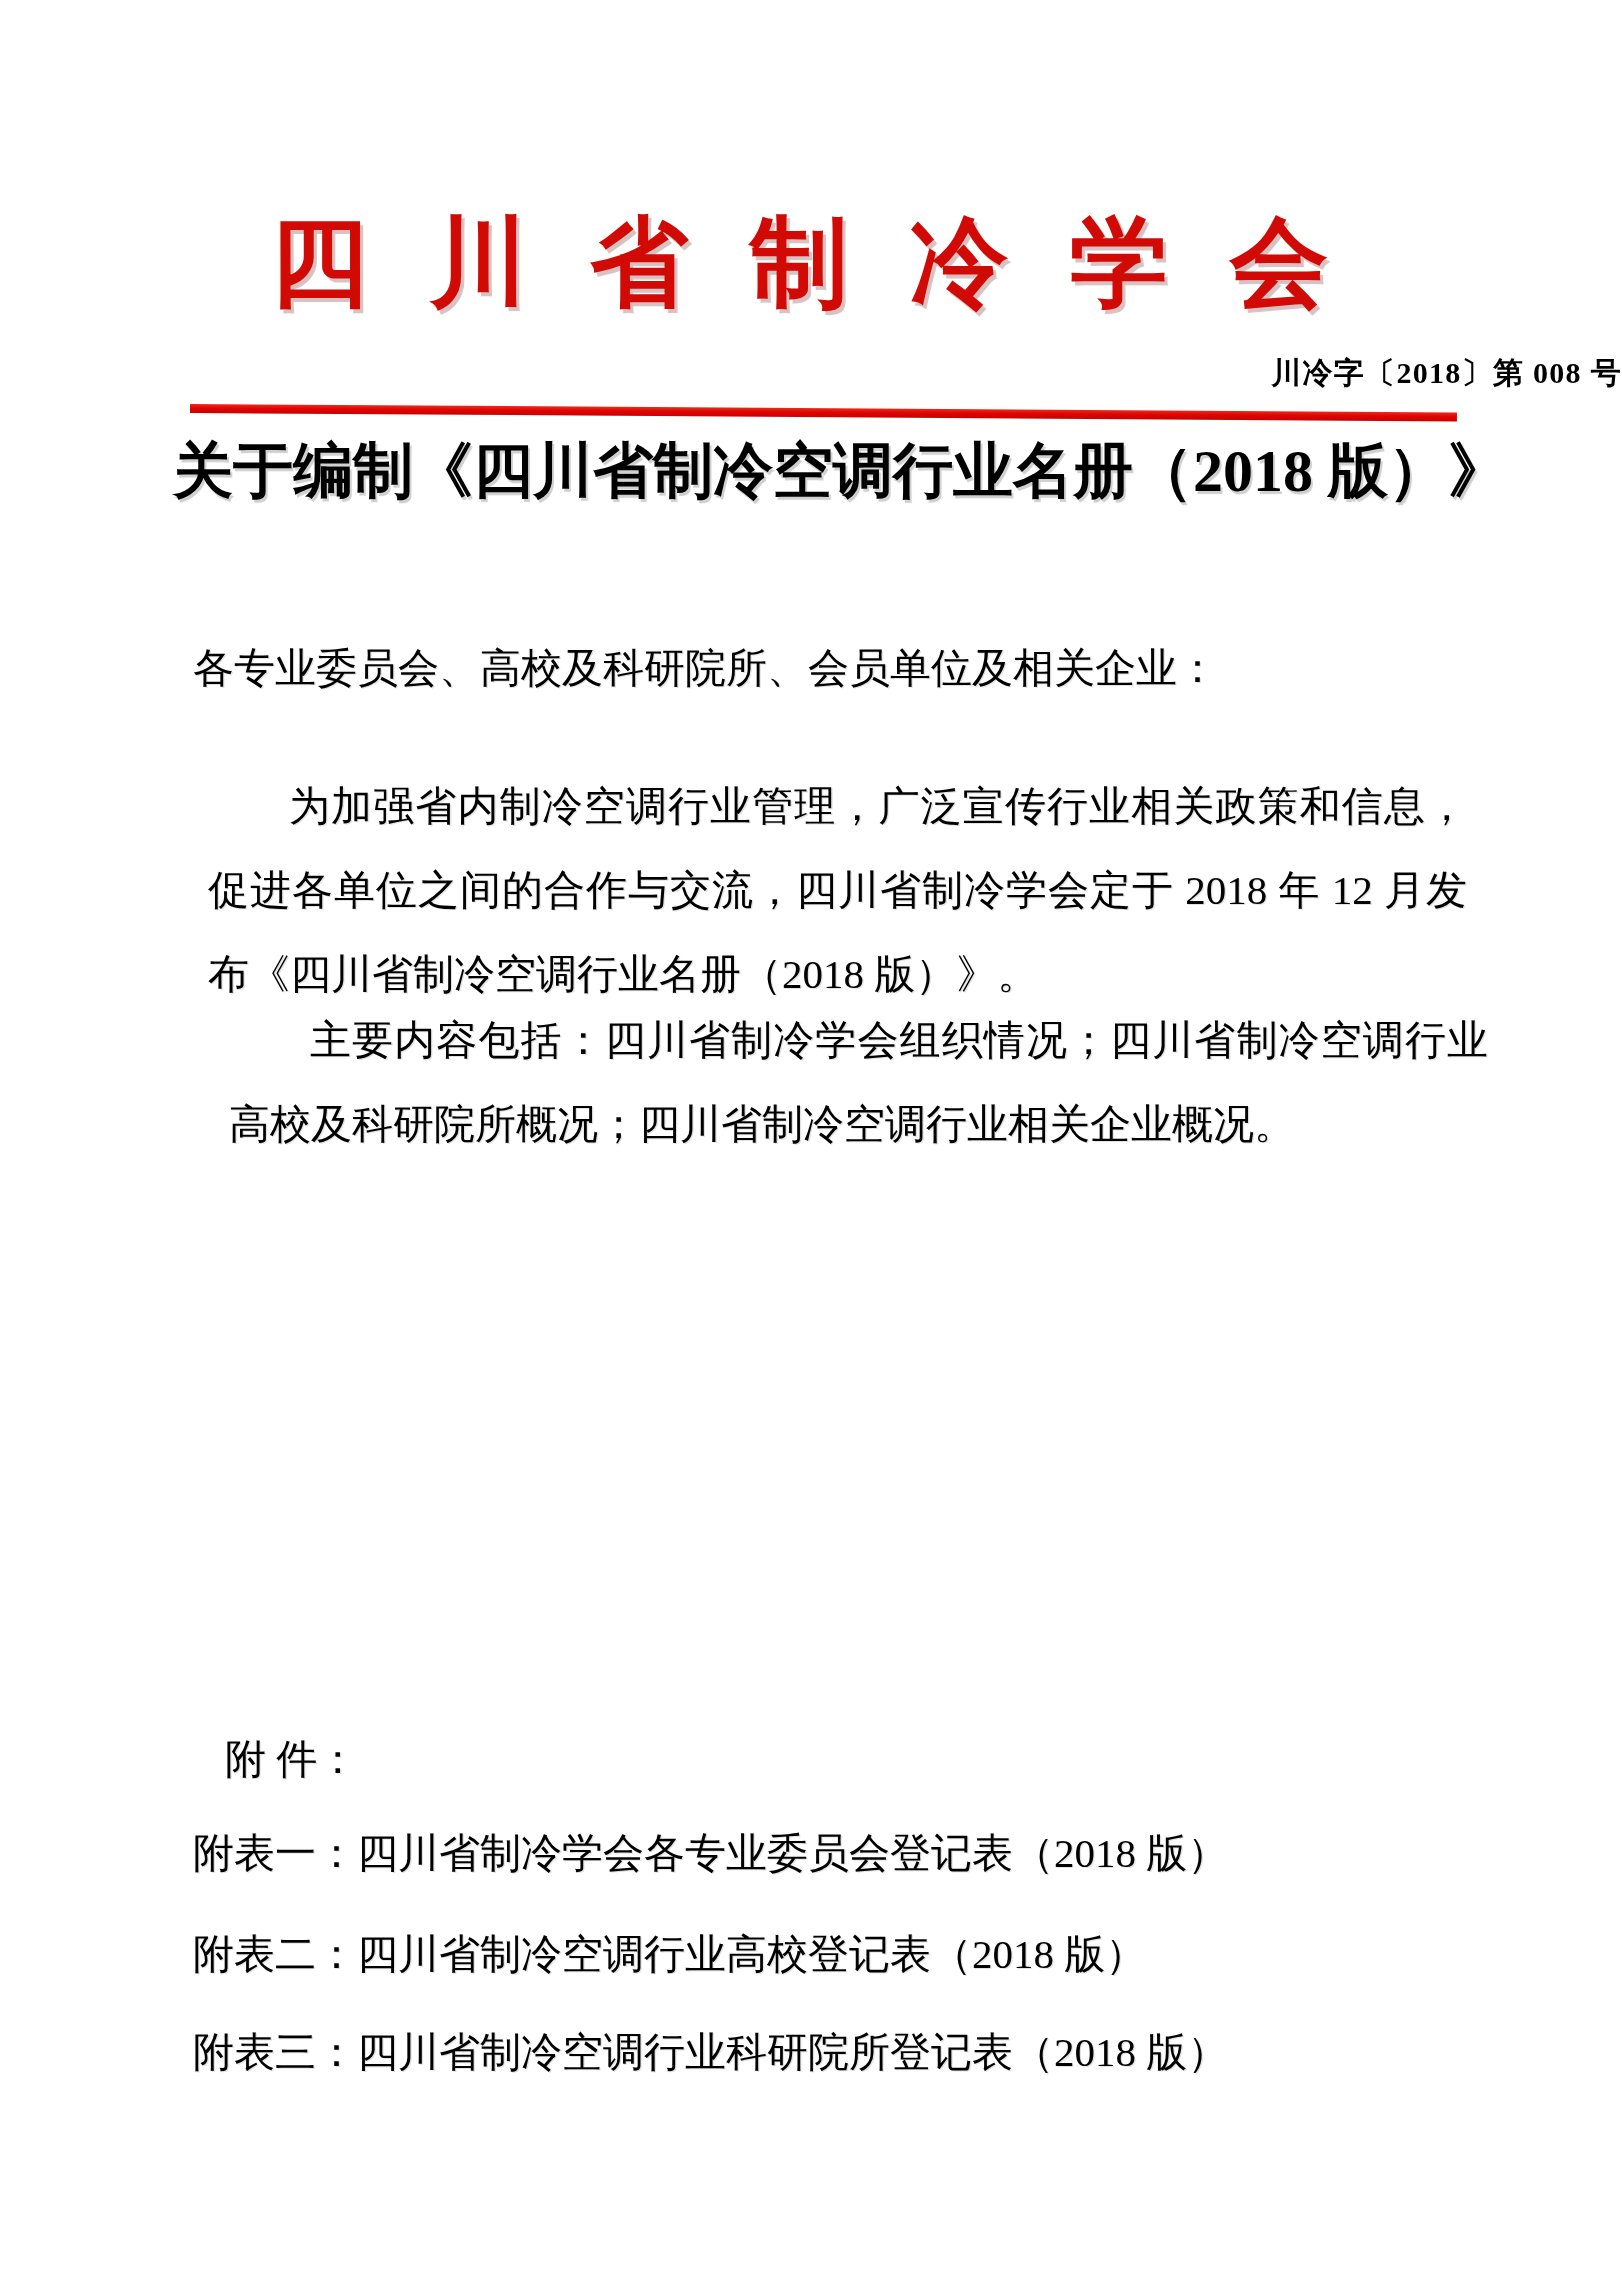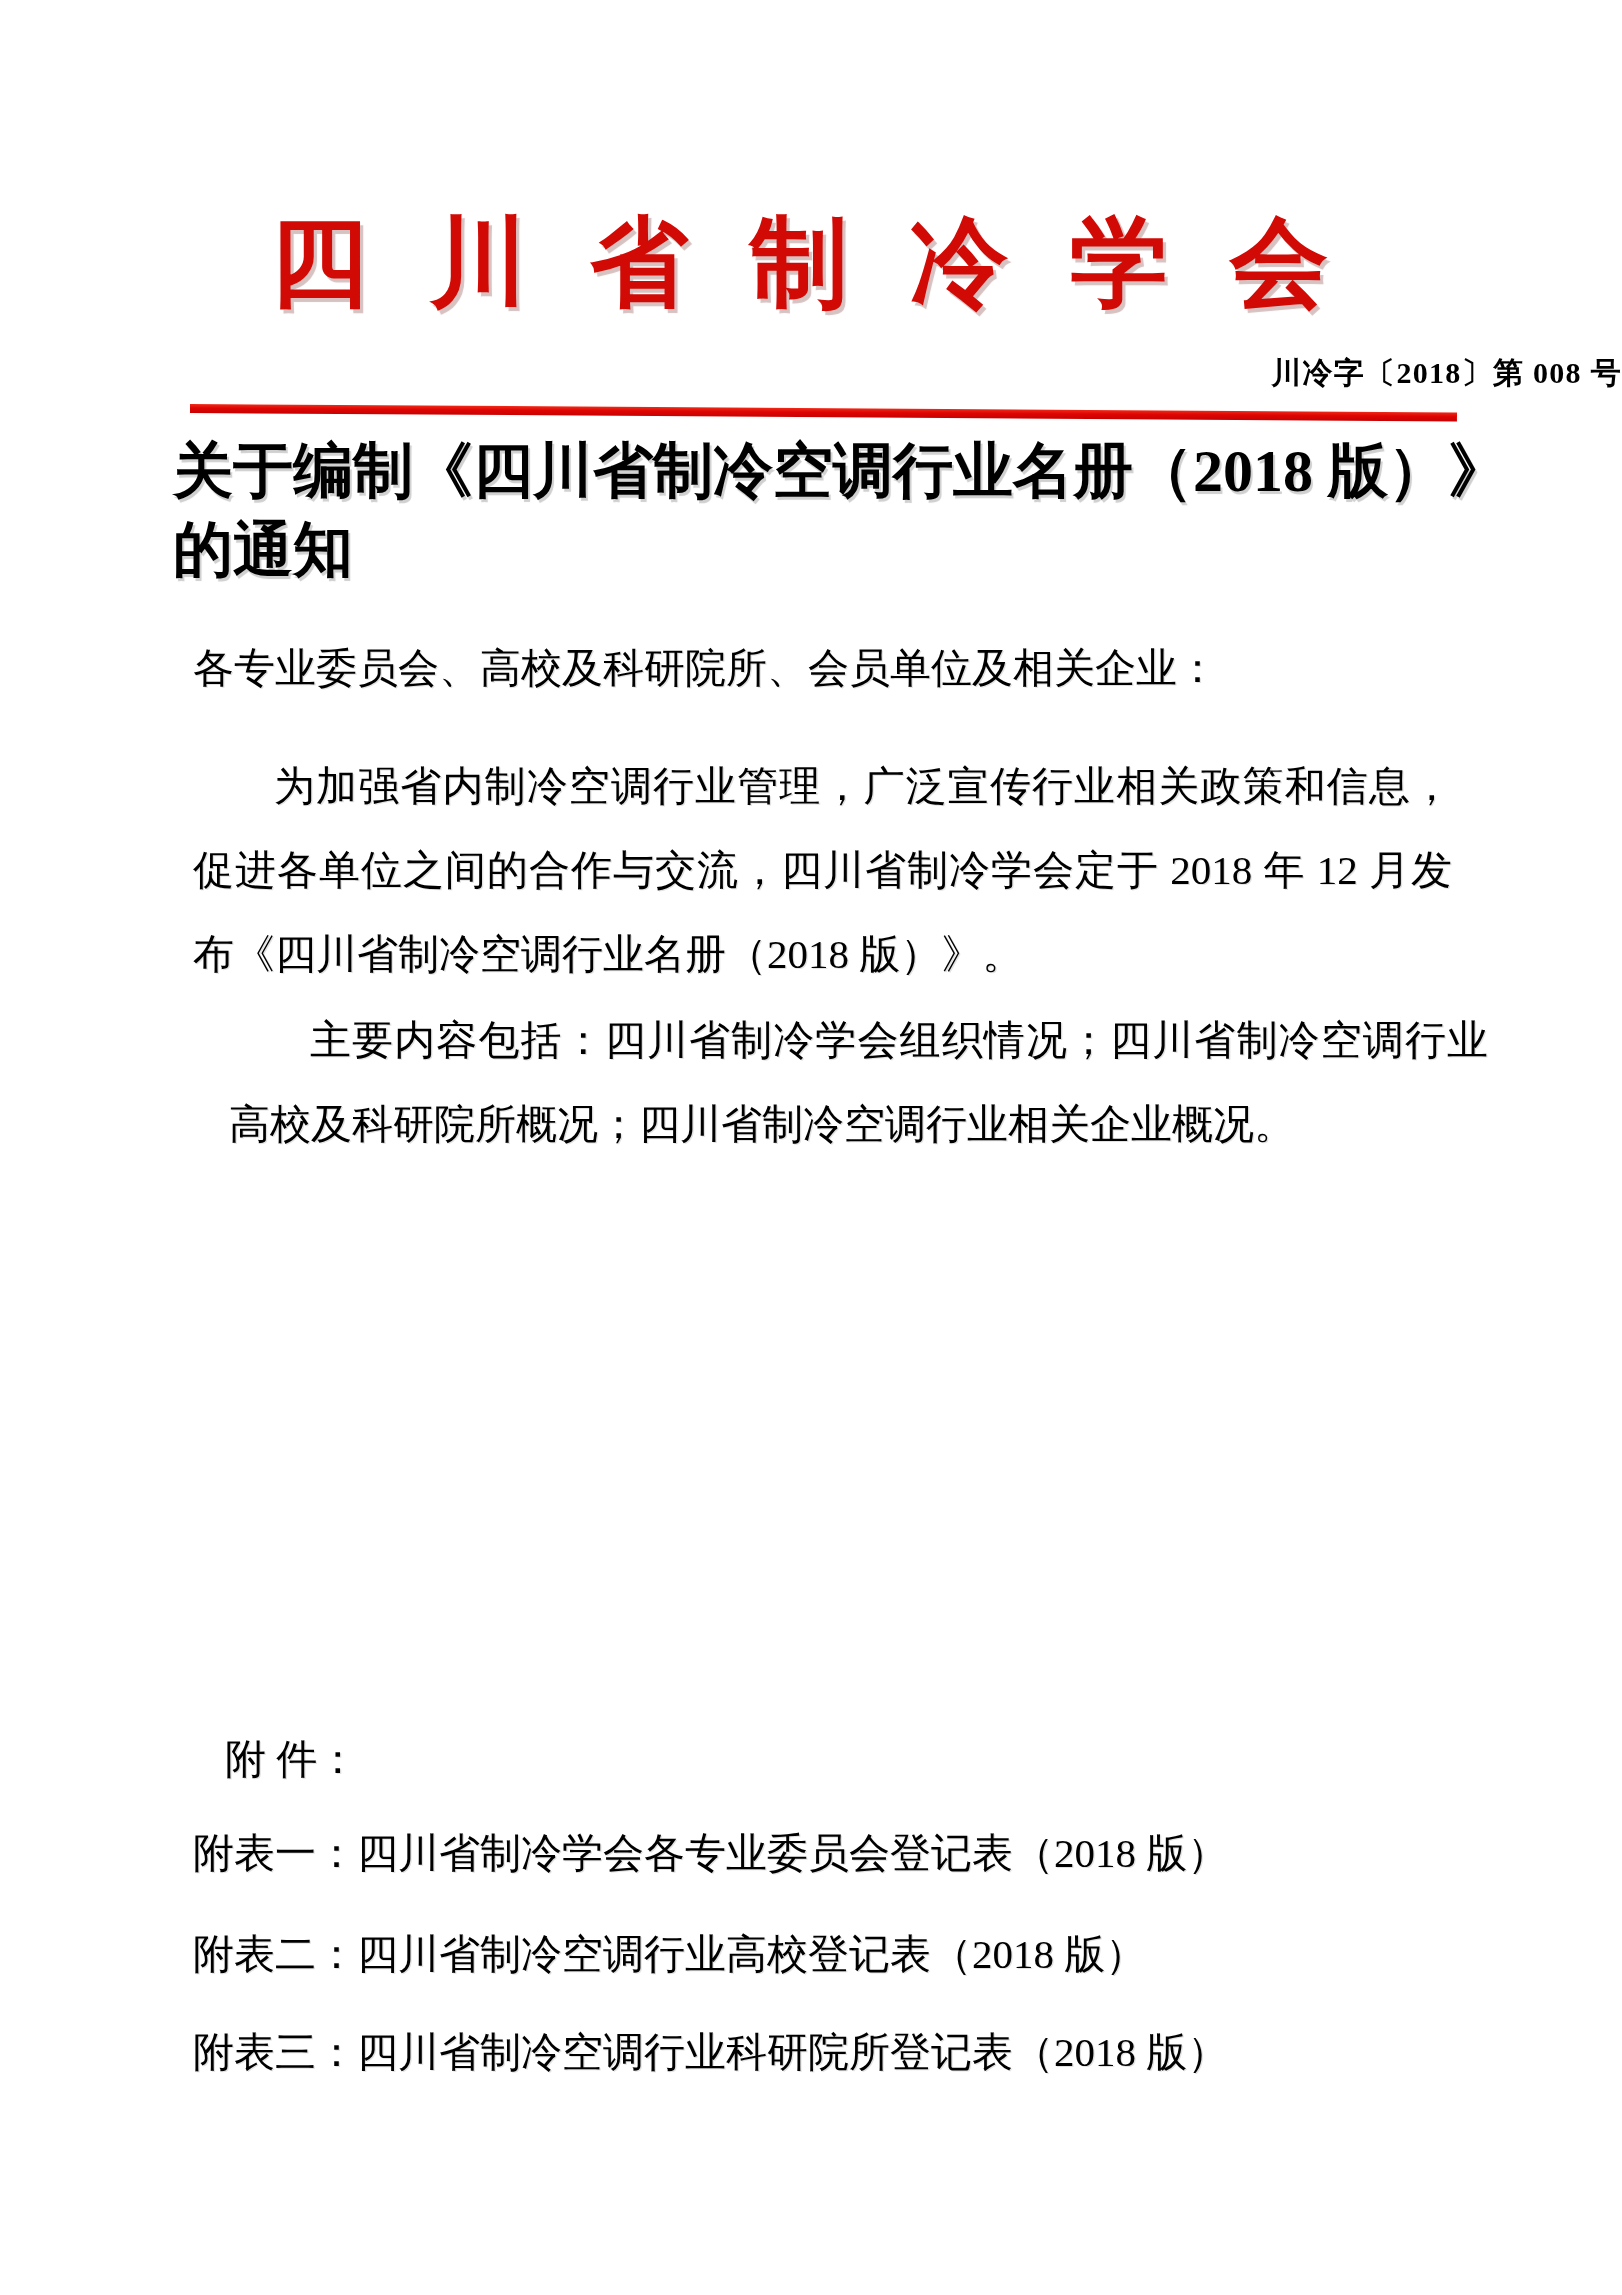--- a/index.html
+++ b/index.html
@@ -69,21 +69,21 @@
     width: 1259px;
     margin: 0;
     font-size: 41px;
     line-height: 84px;
     text-align: justify;
     text-justify: inter-ideograph;
     text-shadow: 1.3px 1.3px 0 rgba(150, 150, 150, 0.28);
   }
   .indent { text-indent: 81px; }
   .pos-salutation { top: 626px; }
-  .pos-para0 { top: 744px; }
+  .pos-para0 { top: 764px; margin-left: 15px; }
   .pos-para1 { top: 998px; margin-left: 36px; }
   .pos-para2 { top: 1188px; }
   .pos-attach-label { top: 1717px; margin-left: 32px; }
   .pos-attach0 { top: 1811px; }
   .pos-attach1 { top: 1912px; }
   .pos-attach2 { top: 2010px; }
 </style>
 </head>
 <body>
 
@@ -92,21 +92,20 @@
   <div class="org-title">
     <span class="org-title-text">四川省制冷学会</span>
   </div>
 
   <div class="doc-number">川冷字〔2018〕第 008 号</div>
 
   <div class="red-rule"></div>
 
   <div class="doc-title">
     <div class="doc-title-line">关于编制《四川省制冷空调行业名册（2018 版）》</div>
-    <div class="doc-title-line">的通知</div>
   </div>
 
   <p class="bodytext pos-salutation">各专业委员会、高校及科研院所、会员单位及相关企业：</p>
 
   <p class="bodytext indent pos-para0">为加强省内制冷空调行业管理，广泛宣传行业相关政策和信息，促进各单位之间的合作与交流，四川省制冷学会定于 2018 年 12 月发布《四川省制冷空调行业名册（2018 版）》。</p>
 
   <p class="bodytext indent pos-para1">主要内容包括：四川省制冷学会组织情况；四川省制冷空调行业高校及科研院所概况；四川省制冷空调行业相关企业概况。</p>
 
 
   <p class="bodytext pos-attach-label">附 件：</p>

